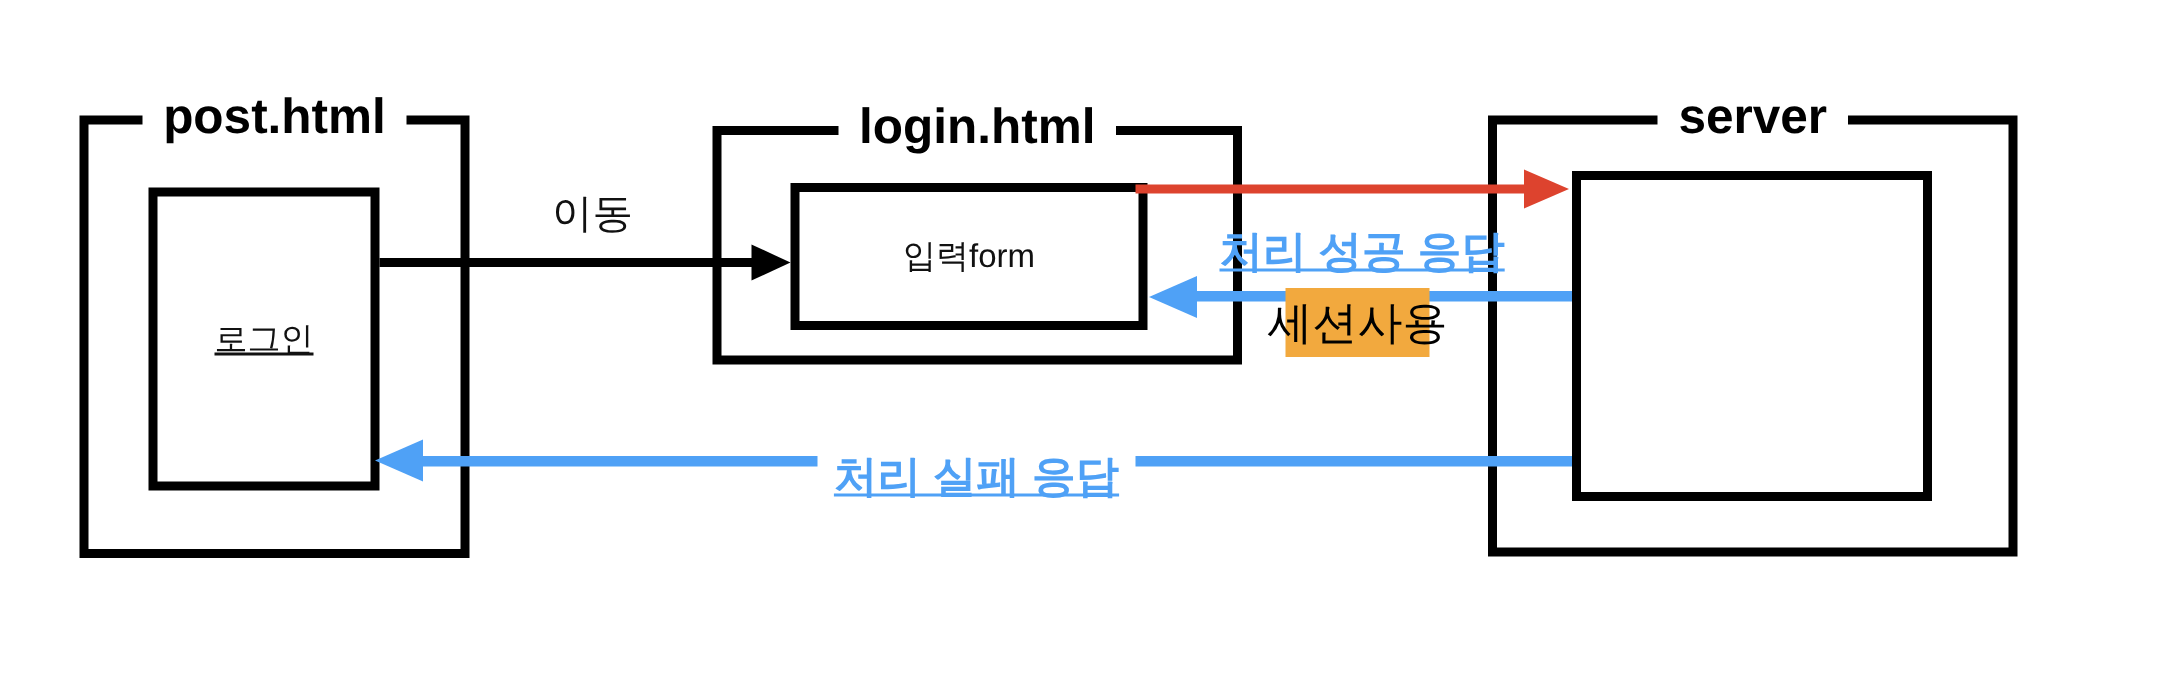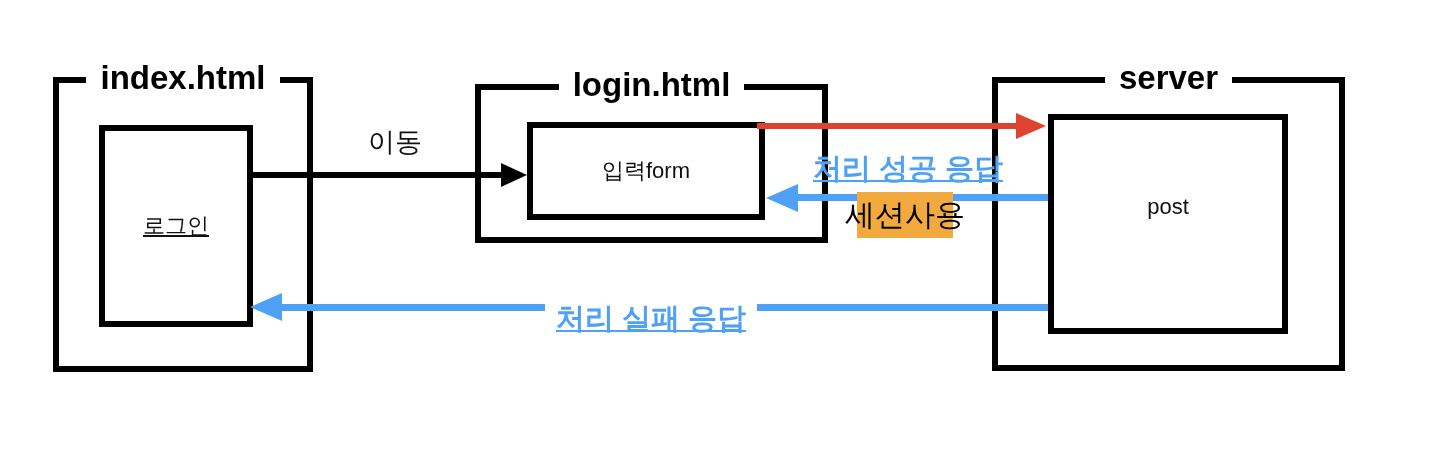--- a/index.html
+++ b/index.html
@@ -130,21 +130,21 @@
   #failure-head       { left: 250px; top: 293px; }
   #failure-label      { left: 545px; top: 302px; width: 212px; }
 </style>
 </head>
 <body>
 
 <div class="canvas">
 
   <div class="outer-box" id="box-index">
     <div class="box-title-wrap">
-      <span class="box-title">index.html</span>
+      <span class="box-title">post.html</span>
     </div>
   </div>
   <div class="inner-box" id="node-login">
     <span>로그인</span>
   </div>
 
   <div class="outer-box" id="box-login">
     <div class="box-title-wrap">
       <span class="box-title">login.html</span>
     </div>
@@ -153,21 +153,20 @@
     <span>입력form</span>
   </div>
 
   <div class="outer-box" id="box-server">
     <div class="box-title-wrap">
       <span class="box-title">server</span>
     </div>
   </div>
   <div class="inner-box" id="node-router">
     <div class="two-line">
-      <div>post</div>
     </div>
   </div>
 
   <div class="hline black" id="move-line"></div>
   <div class="arrowhead right-black" id="move-head"></div>
   <div class="arrow-label label-black" id="move-label">이동</div>
 
   <div class="hline red" id="request-line"></div>
   <div class="arrowhead right-red" id="request-head"></div>
 

